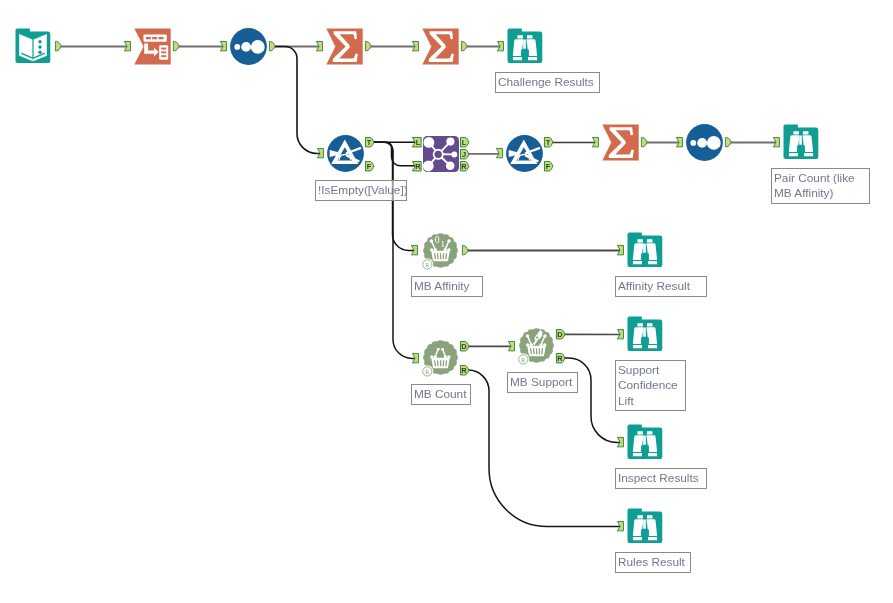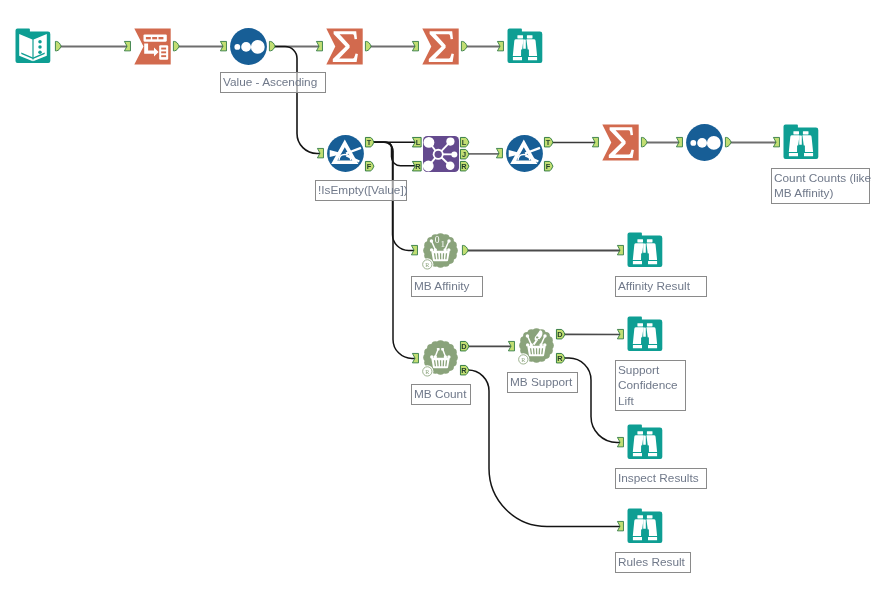--- a/index.html
+++ b/index.html
@@ -490,23 +490,23 @@
     </svg>
     <svg class="anchor" style="left:617px;top:329.35px;width:6.9px;height:10.3px" viewBox="0 0 6.9 10.3">
       <path d="M0.42,0.42 H6.48 V9.88 H0.42 L3.05,5.15 Z" fill="#c2de73" stroke="#1a6b33" stroke-width="0.78" stroke-linejoin="round"></path>
     </svg>
     <svg class="anchor" style="left:617px;top:437.35px;width:6.9px;height:10.3px" viewBox="0 0 6.9 10.3">
       <path d="M0.42,0.42 H6.48 V9.88 H0.42 L3.05,5.15 Z" fill="#c2de73" stroke="#1a6b33" stroke-width="0.78" stroke-linejoin="round"></path>
     </svg>
     <svg class="anchor" style="left:617px;top:521.35px;width:6.9px;height:10.3px" viewBox="0 0 6.9 10.3">
       <path d="M0.42,0.42 H6.48 V9.88 H0.42 L3.05,5.15 Z" fill="#c2de73" stroke="#1a6b33" stroke-width="0.78" stroke-linejoin="round"></path>
     </svg>
-  <div class="lbl" style="left:220px;top:72px;width:106px;height:21px">Value - Ascending</div>
+    <div class="lbl" style="left:495px;top:72px;width:105px;height:21px">Challenge Results</div>
     <div class="lbl" style="left:315px;top:180px;width:92px;height:21px">!IsEmpty([Value])</div>
-    <div class="lbl" style="left:771px;top:168px;width:99px;height:36px">Count Counts (like
+    <div class="lbl" style="left:771px;top:168px;width:99px;height:36px">Pair Count (like
 MB Affinity)</div>
     <div class="lbl" style="left:411px;top:276px;width:72px;height:21px">MB Affinity</div>
     <div class="lbl" style="left:615px;top:276px;width:92px;height:21px">Affinity Result</div>
     <div class="lbl" style="left:411px;top:384px;width:60px;height:21px">MB Count</div>
     <div class="lbl" style="left:507px;top:372px;width:71px;height:21px">MB Support</div>
     <div class="lbl" style="left:615px;top:360px;width:71px;height:51px">Support
 Confidence
 Lift</div>
     <div class="lbl" style="left:615px;top:468px;width:92px;height:21px">Inspect Results</div>
     <div class="lbl" style="left:615px;top:552px;width:76px;height:21px">Rules Result</div>

